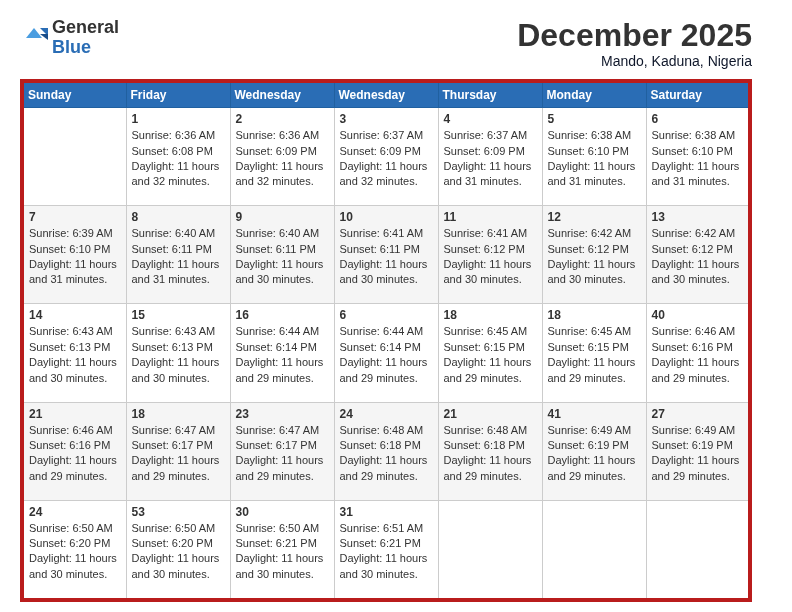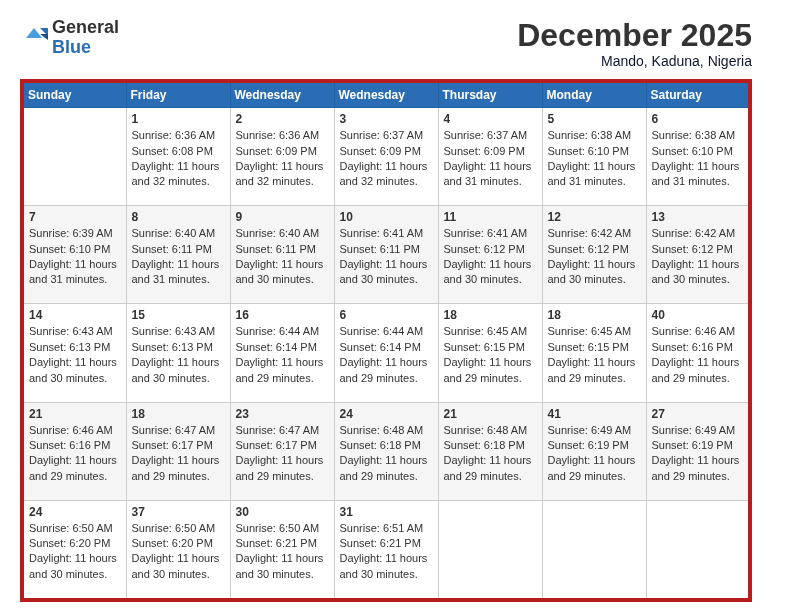--- a/index.html
+++ b/index.html
@@ -309,21 +309,21 @@
         </td>
         </tr>
         <tr>
           <td>
           <span class="day-number">24</span>
           <div class="day-info">
             Sunrise: 6:50 AM<br>Sunset: 6:20 PM<br>Daylight: 11 hours and 30 minutes.
           </div>
         </td>
           <td>
-          <span class="day-number">37</span>
+          <span class="day-number">53</span>
           <div class="day-info">
             Sunrise: 6:50 AM<br>Sunset: 6:20 PM<br>Daylight: 11 hours and 30 minutes.
           </div>
         </td>
           <td>
           <span class="day-number">30</span>
           <div class="day-info">
             Sunrise: 6:50 AM<br>Sunset: 6:21 PM<br>Daylight: 11 hours and 30 minutes.
           </div>
         </td>

